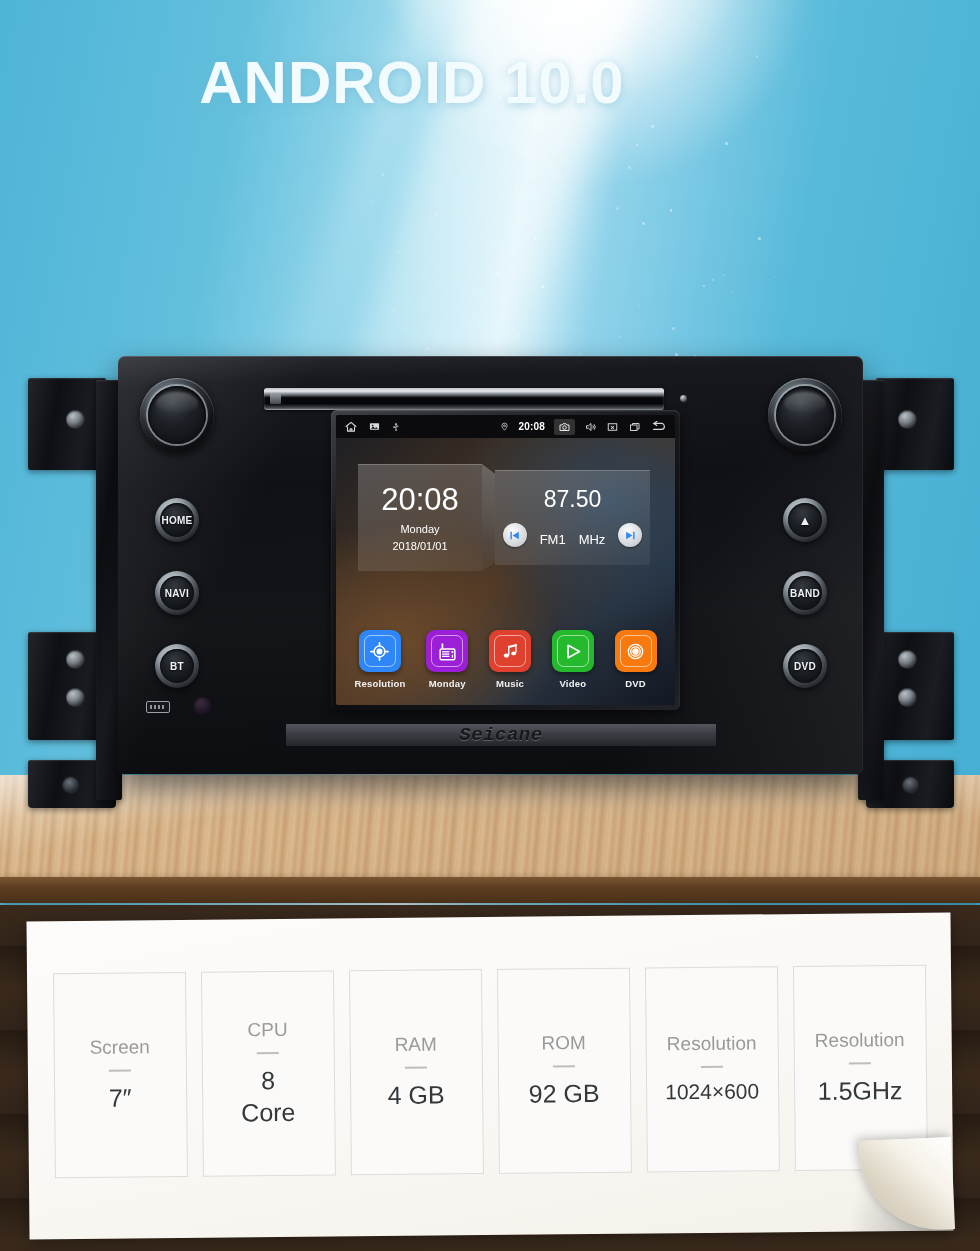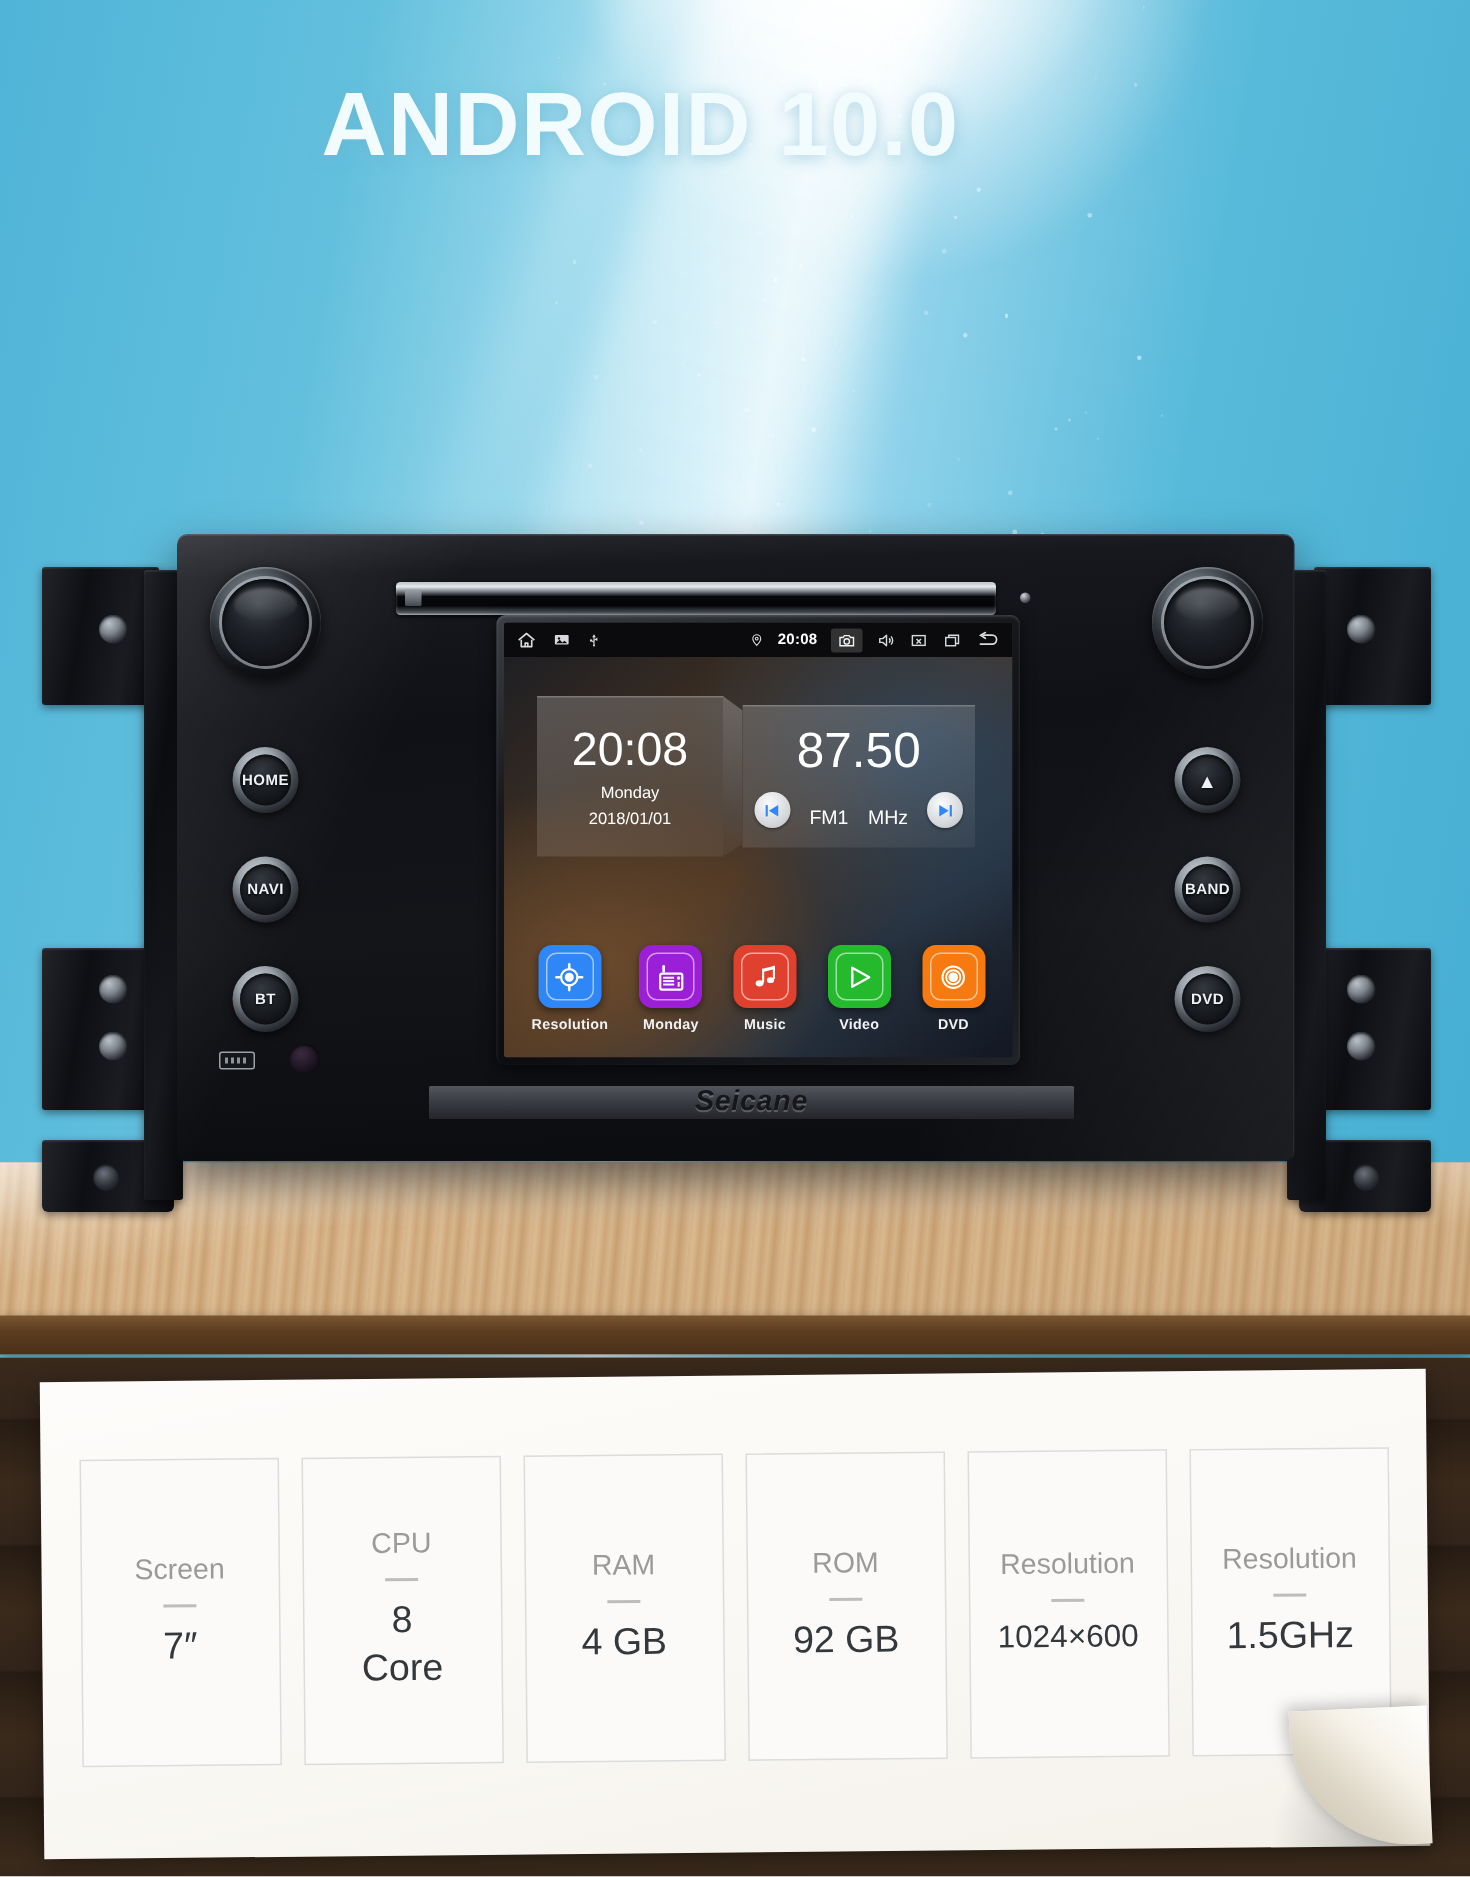--- a/index.html
+++ b/index.html
@@ -32,21 +32,21 @@
     position:absolute; left:390px; top:-230px; width:420px; height:420px;
     border-radius:50%;
     background:radial-gradient(circle, rgba(255,255,255,.95) 0%, rgba(255,255,255,.45) 38%, rgba(255,255,255,0) 70%);
     filter:blur(6px);
   }
   .sparkles { position:absolute; left:0; top:0; width:980px; height:905px; opacity:.55; }
   .spk { position:absolute; background:#fff; border-radius:50%; filter:blur(.4px); }
 
   
   .headline {
-    position:absolute; left:15px; top:52px; width:824px; text-align:center;
+    position:absolute; left:0; top:52px; width:824px; text-align:center;
     z-index:5; pointer-events:none;
   }
   .headline .l1, .headline .l2 {
     display:block; color:#f2fbfe;
     font-weight:bold; letter-spacing:1px;
     text-shadow:0 2px 10px rgba(110,180,210,.55);
     line-height:1.02;
   }
   .headline .l1 { font-size:60px; }
   .headline .l2 { font-size:60px; margin-top:6px; }
@@ -211,21 +211,21 @@
   .clock-time { color:#fff; font-size:31px; font-weight:300; letter-spacing:0px; line-height:1; }
   .clock-day { color:#fff; font-size:11px; margin-top:8px; }
   .clock-date { color:#fff; font-size:11px; margin-top:5px; }
 
   .w-radio {
     position:relative; width:155px; height:95px; margin-left:13px; margin-top:6px;
     background:linear-gradient(160deg, rgba(255,255,255,.20), rgba(255,255,255,.05));
     display:flex; flex-direction:column; align-items:center; justify-content:center;
     box-shadow:inset 0 1px 0 rgba(255,255,255,.20);
   }
-  .radio-freq { color:#fff; font-size:33px; font-weight:300; line-height:1; }
+  .radio-freq { color:#fff; font-size:23px; font-weight:300; line-height:1; }
   .radio-row { display:flex; align-items:flex-end; gap:13px; margin-top:12px; }
   .radio-lbl { color:#fff; font-size:13px; }
   .nav-btn {
     width:24px; height:24px; border-radius:50%;
     background:radial-gradient(circle at 40% 32%, #fafbfc, #d6d9dd 60%, #b6babf);
     display:flex; align-items:center; justify-content:center;
     box-shadow:0 1px 2px rgba(0,0,0,.4);
   }
   .nav-btn svg { display:block; }
 
@@ -243,20 +243,21 @@
     width:32px; height:32px; border:1.5px solid rgba(255,255,255,.55); border-radius:7px;
     display:flex; align-items:center; justify-content:center;
   }
   .app-label { color:#f0f2f4; font-size:9.5px; margin-top:6px; font-weight:bold; letter-spacing:.2px; }
 
   .brand-strip {
     position:absolute; left:168px; top:368px; width:430px; height:22px;
     background:linear-gradient(180deg, #53565d, #3a3d43 45%, #23252a);
     display:flex; align-items:center; justify-content:center;
     border-radius:1px;
+    font-family:Liberation Mono, monospace;
   }
   .brand-text {
     color:#15171b; font-size:19px; font-weight:bold; font-style:italic;
     letter-spacing:.5px;
     text-shadow:0 1px 0 rgba(255,255,255,.22);
   }
   .usb-port {
     position:absolute; left:28px; top:345px; width:24px; height:12px;
     border:1.5px solid #9aa1a8; border-radius:2px;
     background:#15171b;

